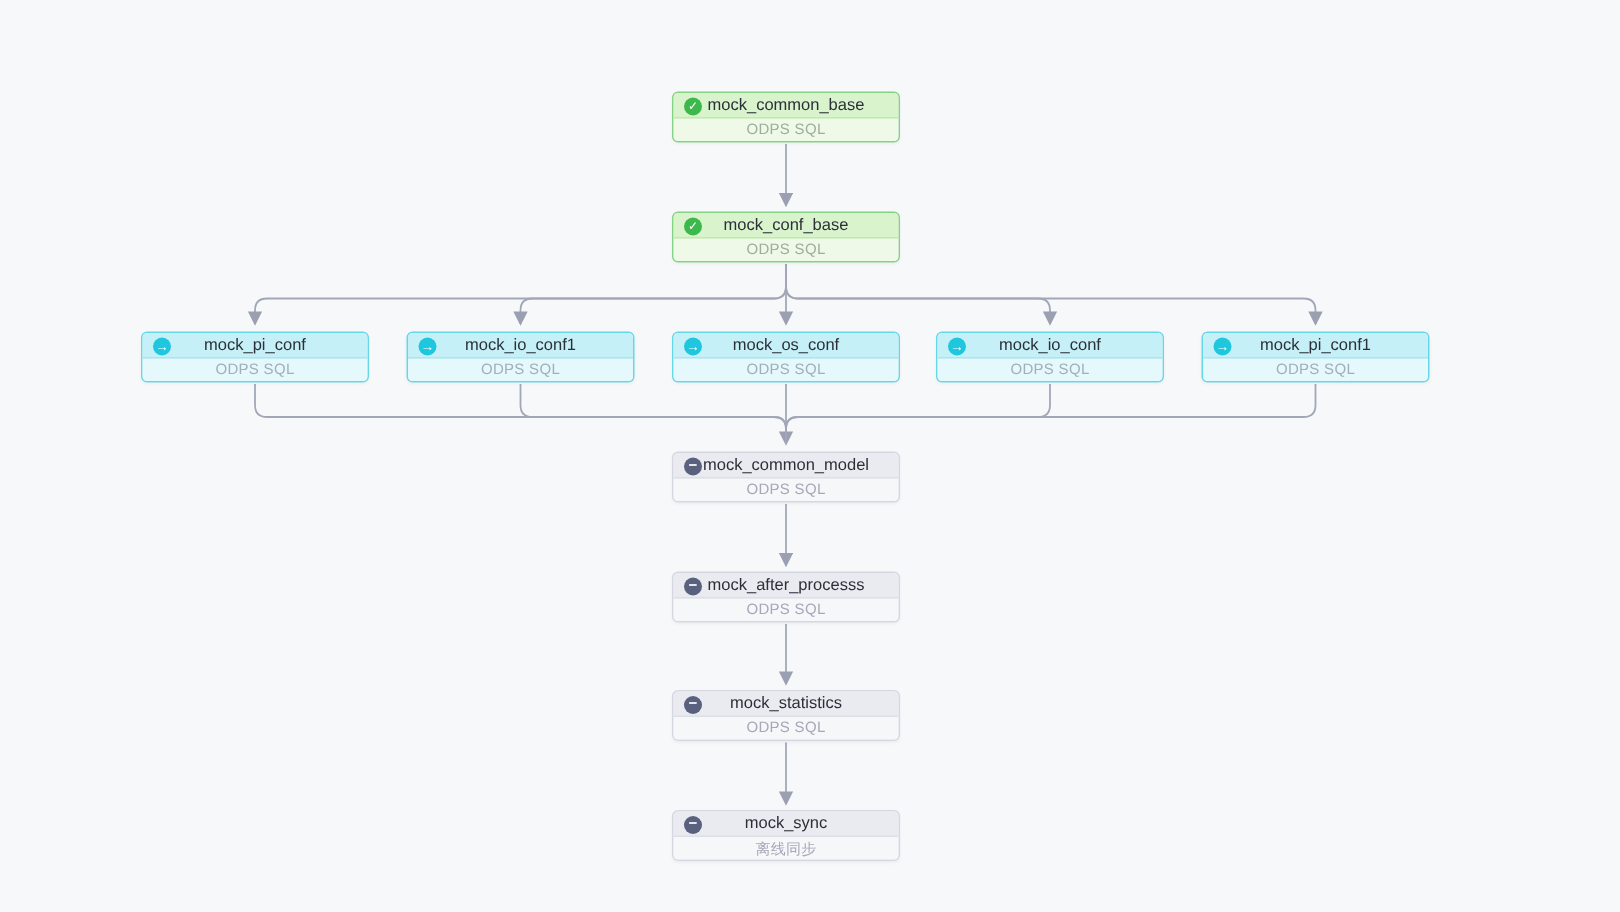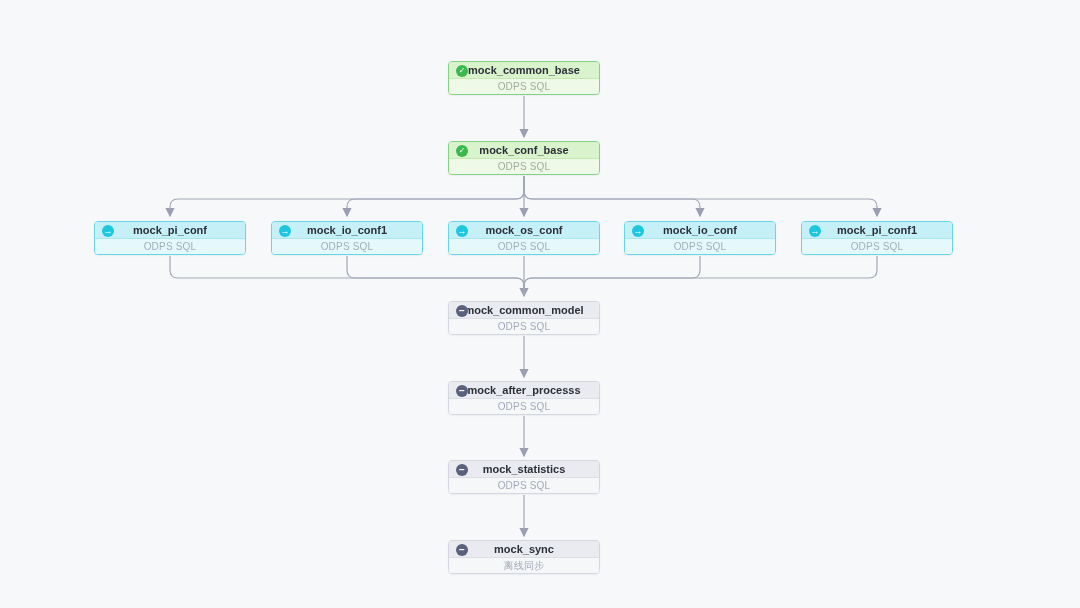--- a/index.html
+++ b/index.html
@@ -27,21 +27,21 @@
   }
   .node .subtitle-row {
     height: 15px;
     display: flex; align-items: center; justify-content: center;
     font-size: 10px;
     color: #a4a9ba;
     letter-spacing: 0.2px;
   }
   .node .title {
     font-size: 11px;
-    font-weight: bold;
+    font-weight: normal;
     color: #2b2f38;
   }
   .sicon {
     position: absolute;
     left: 7px; top: 2.5px;
     width: 12px; height: 12px;
     border-radius: 50%;
     color: #ffffff;
     font-size: 8px;
     line-height: 12px;

